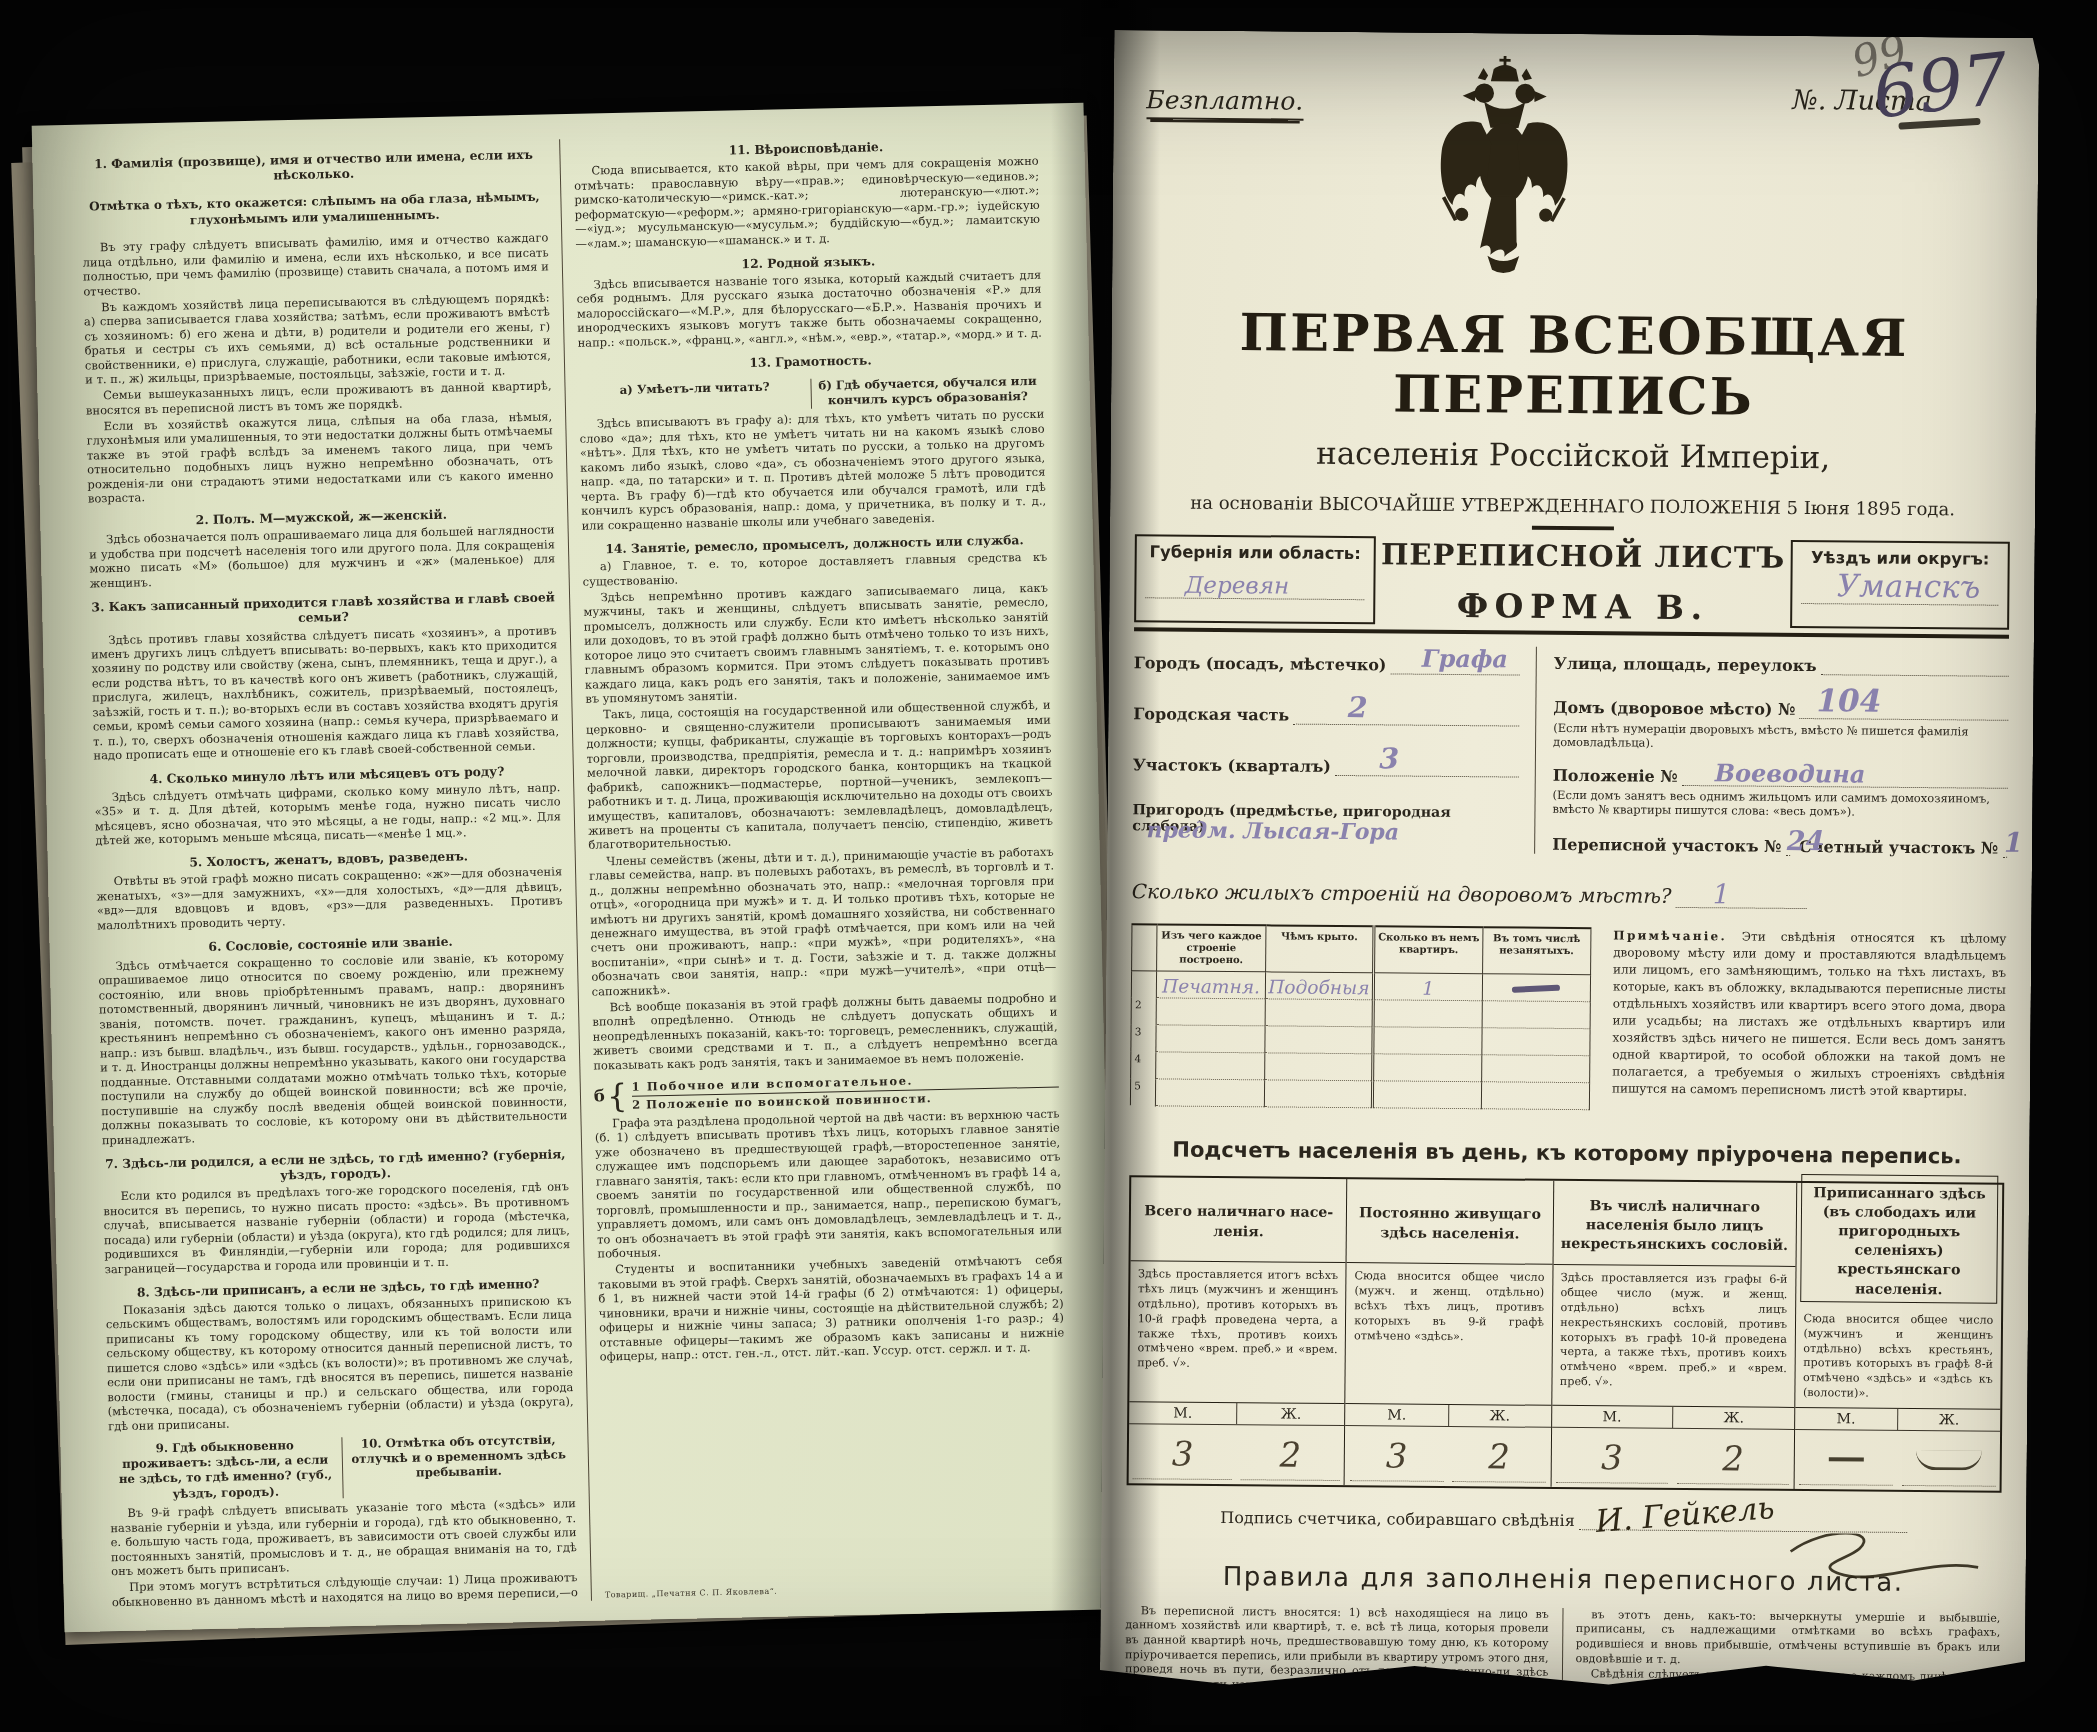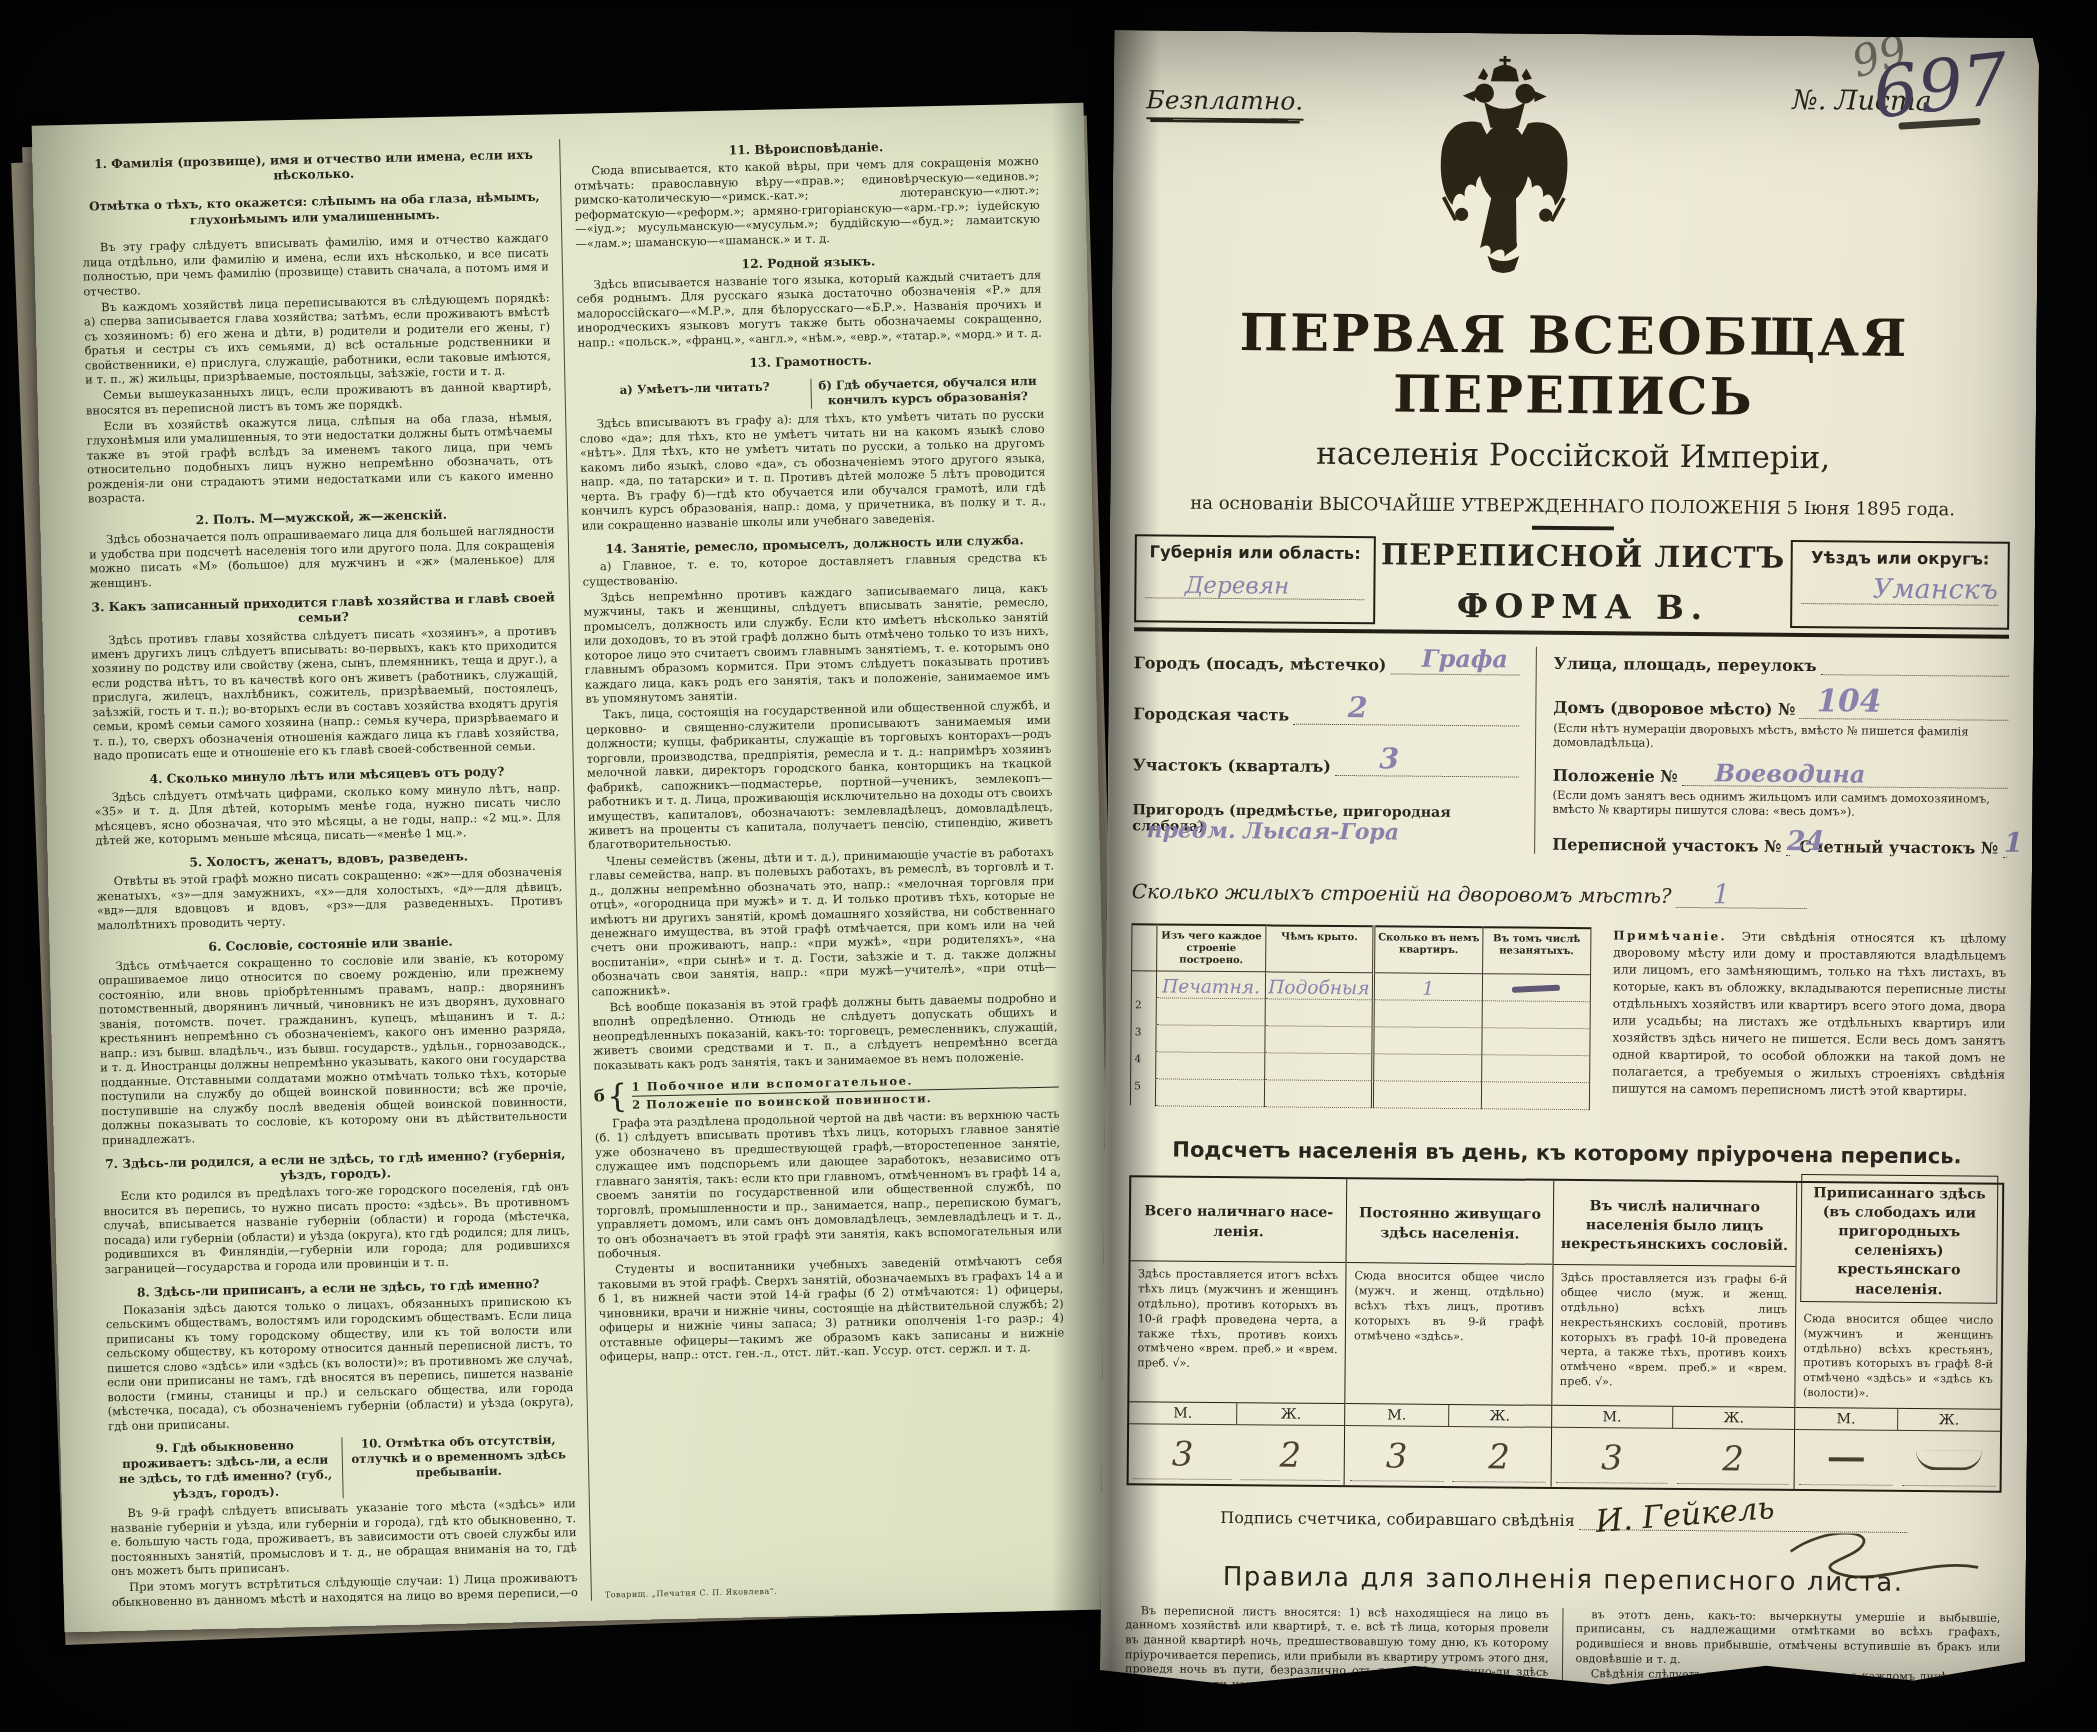--- a/index.html
+++ b/index.html
@@ -231,21 +231,21 @@
           <span class="hw hw-line" style="font-size:23px;left:18%;">Деревян</span>
         </span>
       </div>
       <div class="centerbox">
         <div class="plist">ПЕРЕПИСНОЙ ЛИСТЪ</div>
         <div class="forma">ФОРМА В.</div>
       </div>
       <div class="hbox uezd">
         <div class="hbox-label">Уѣздъ или округъ:</div>
         <span class="leader2">
-          <span class="hw hw-line" style="font-size:27px;left:18%;margin-left:36px;">Уманскъ</span>
+          <span class="hw hw-line" style="font-size:31px;left:18%;">Уманскъ</span>
         </span>
       </div>
     </div>
     <div class="thick"></div>
 
     <div class="fields">
       <div class="fcol-left">
         <div class="field" style="margin-top:10px;">
           <span>Городъ (посадъ, мѣстечко)</span>
           <span class="leader">

